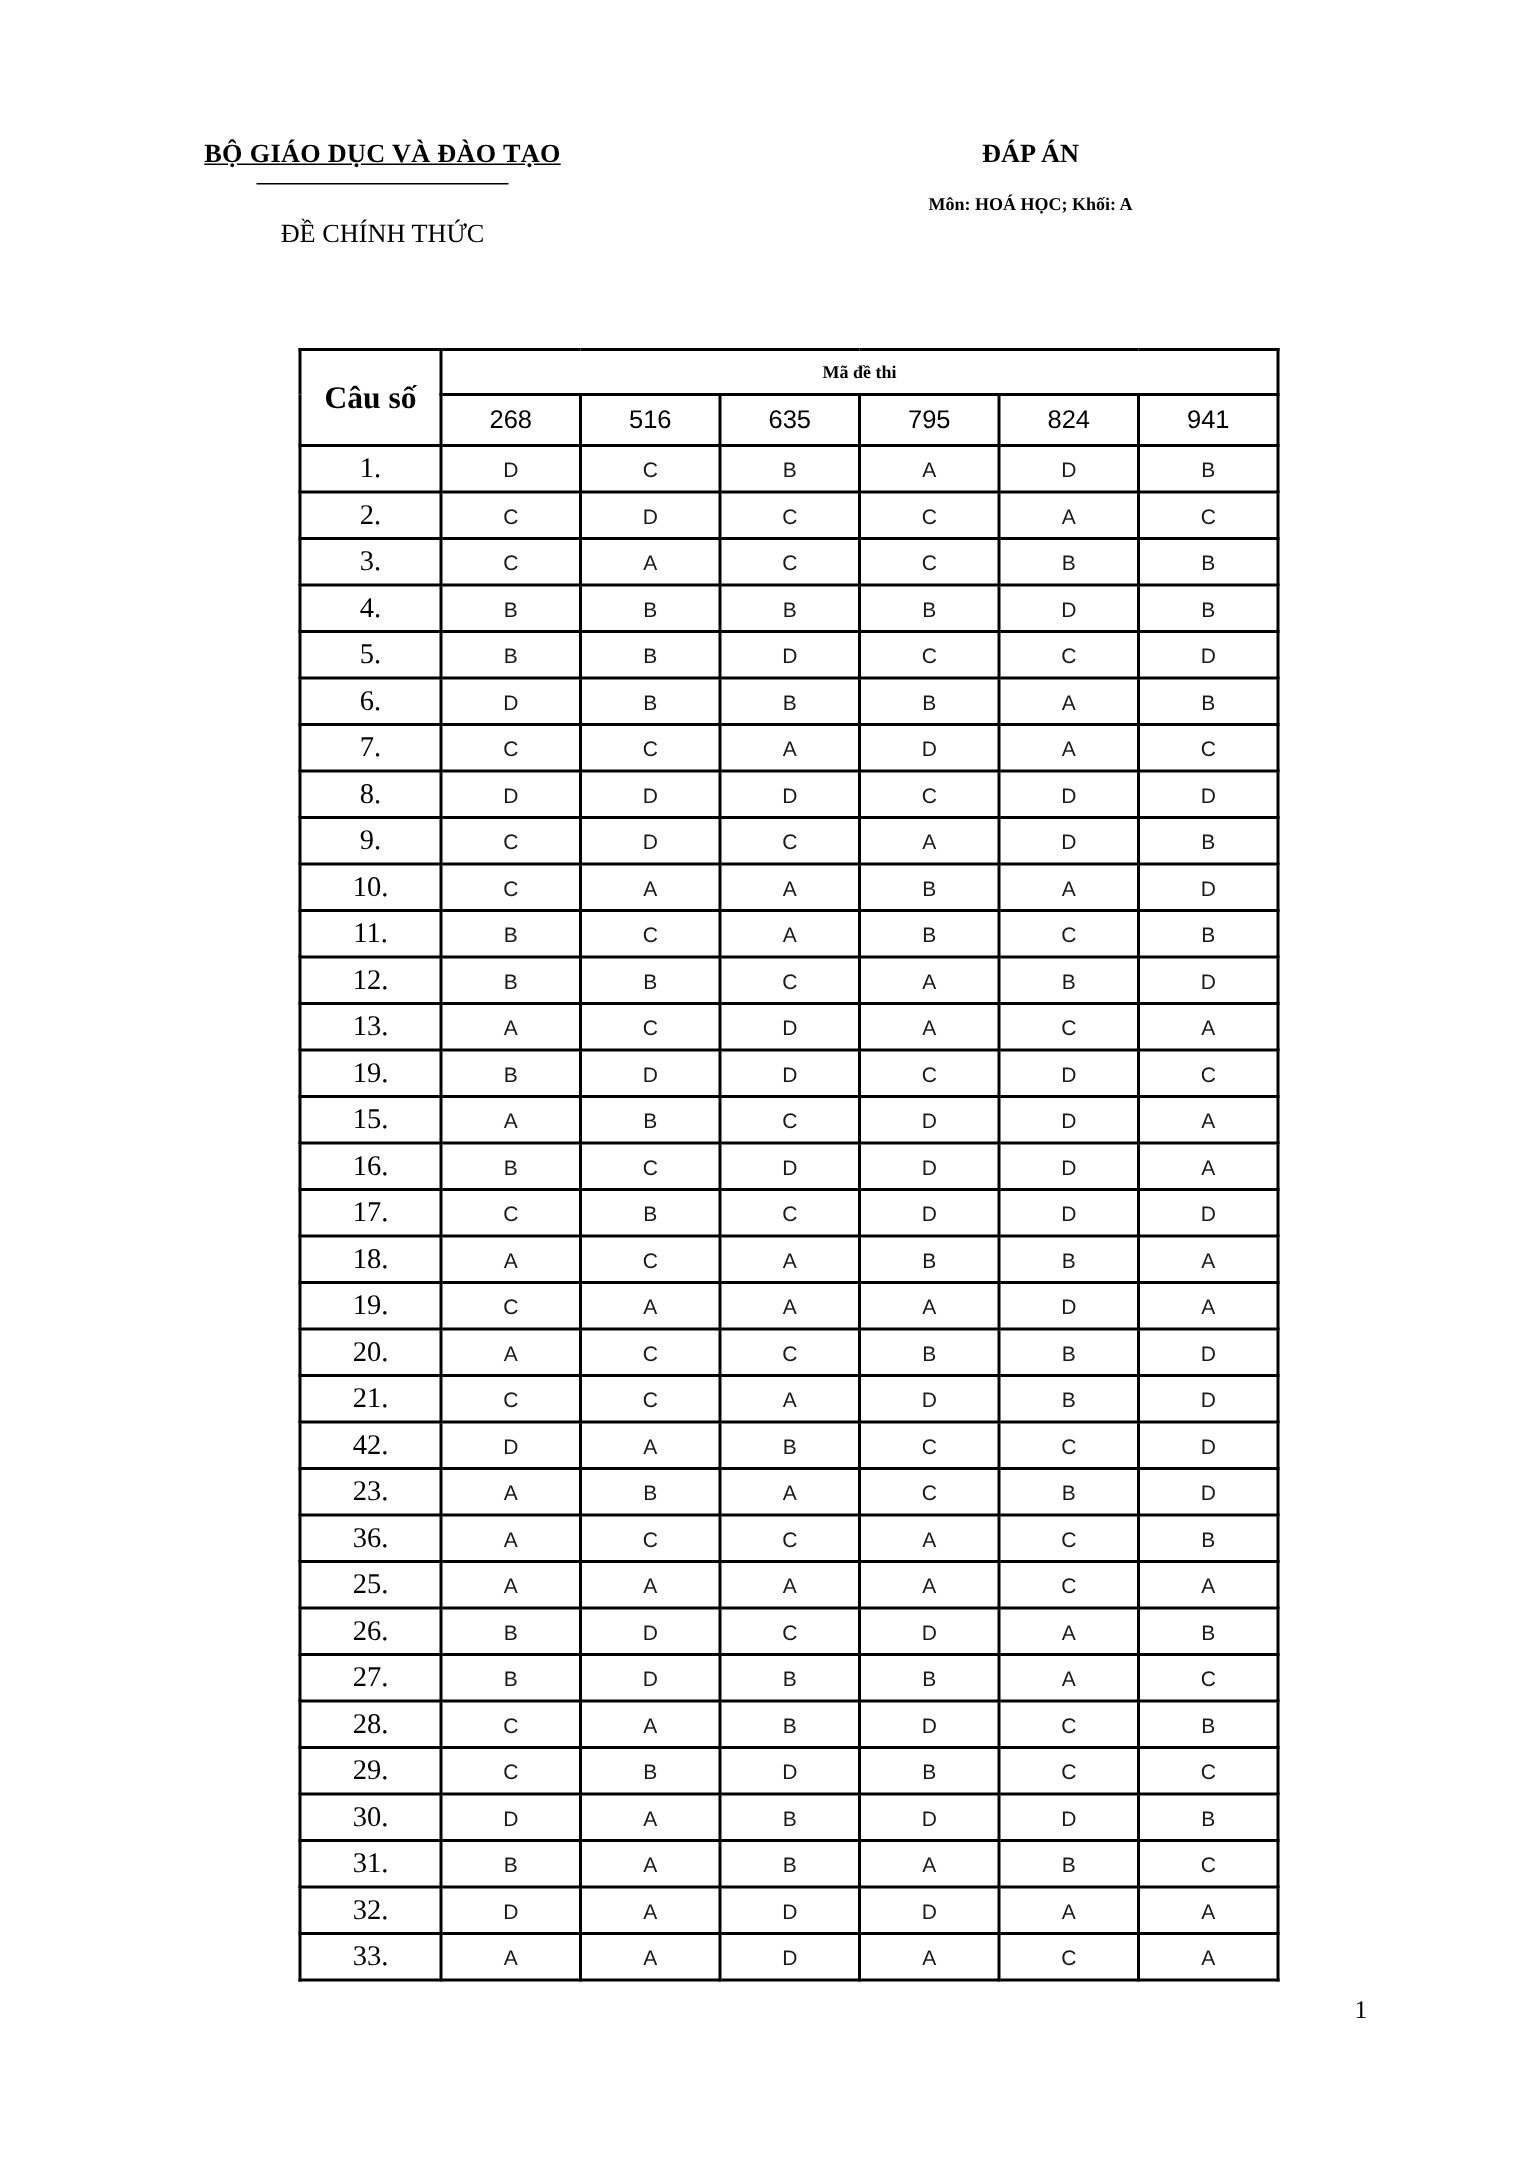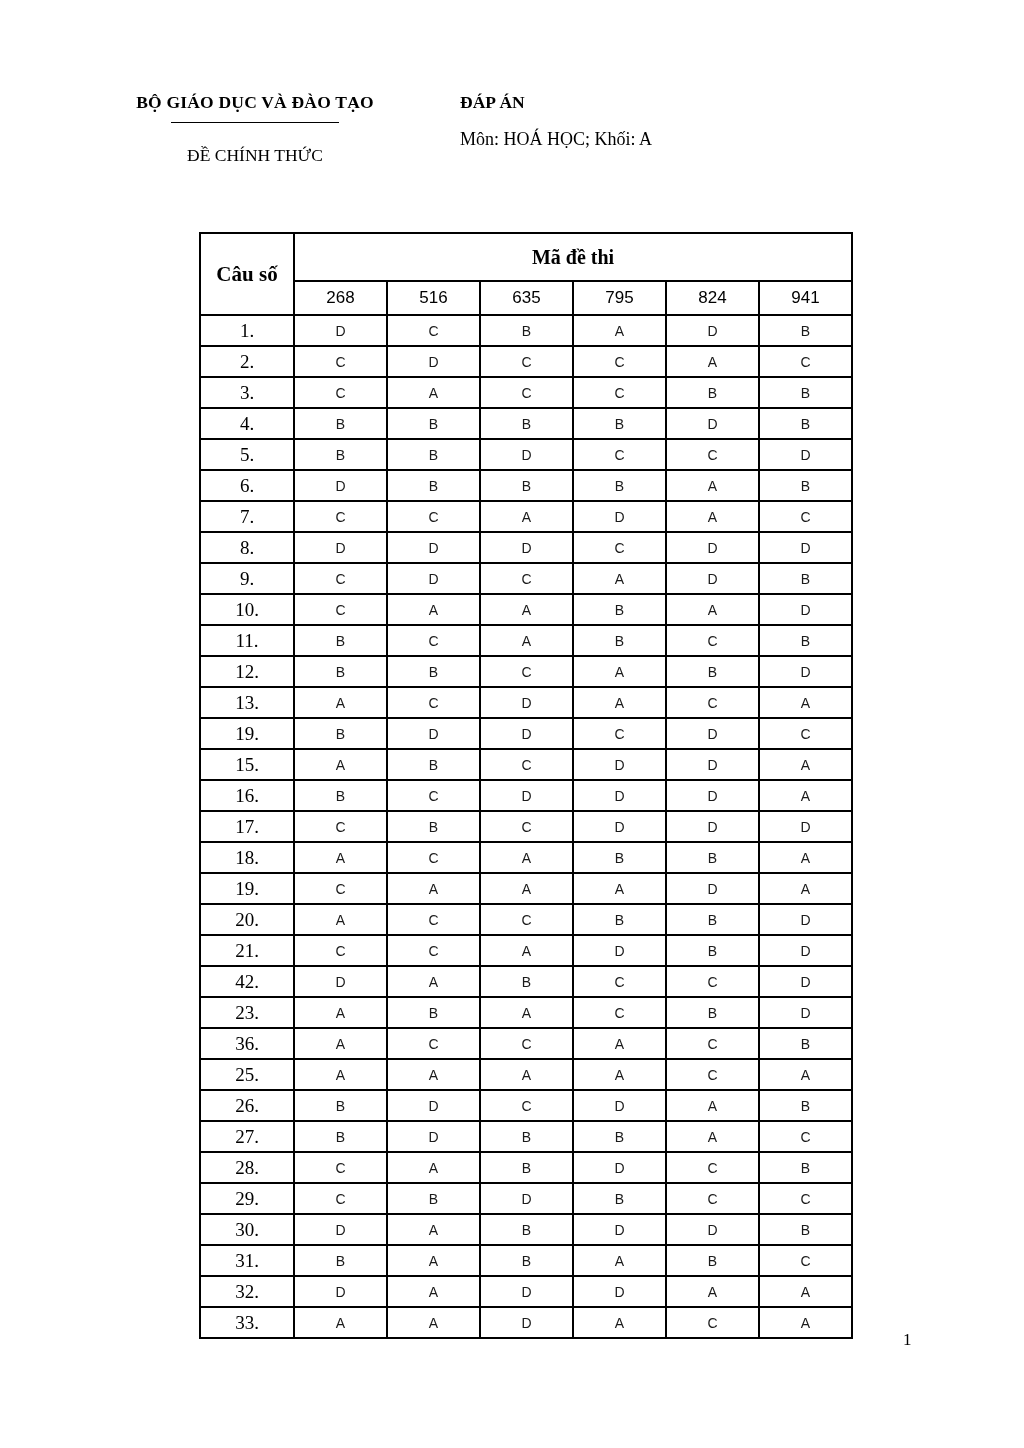--- a/index.html
+++ b/index.html
@@ -18,54 +18,55 @@
     left: 90px;
     top: 92px;
     width: 330px;
     text-align: center;
   }
   .header-left .org-name {
     font-weight: bold;
     font-size: 17.5px;
     letter-spacing: 0.2px;
     white-space: nowrap;
+    text-decoration: underline;
   }
   .header-left .org-underline {
     width: 168px;
     height: 0;
     border-bottom: 1.5px solid #000;
     margin: 9px auto 0 auto;
   }
   .header-left .doc-type {
     font-weight: normal;
     font-size: 17.5px;
     margin-top: 22px;
     white-space: nowrap;
   }
 
   .header-right {
     position: absolute;
-    left: 460px;
+    left: 447px;
     top: 92px;
     width: 480px;
-    text-align: left;
+    text-align: center;
   }
   .header-right .answer-title {
     font-weight: bold;
     font-size: 17.5px;
   }
   .header-right .exam-title {
     font-weight: bold;
     font-size: 17.5px;
     margin-top: 17px;
     white-space: nowrap;
   }
   .header-right .subject-line {
-    font-weight: normal;
-    font-size: 18px;
+    font-weight: bold;
+    font-size: 12px;
     margin-top: 16px;
   }
 
   
   table.answer-table {
     position: absolute;
     left: 199px;
     top: 232px;
     width: 654px;
     border-collapse: collapse;
@@ -78,24 +79,24 @@
     vertical-align: middle;
     padding: 0;
   }
   .corner-th {
     width: 94px;
     font-family: "Liberation Serif", serif;
     font-weight: bold;
     font-size: 21px;
   }
   .group-th {
-    height: 48px;
+    height: 30px;
     font-family: "Liberation Serif", serif;
     font-weight: bold;
-    font-size: 20px;
+    font-size: 12px;
     border-radius: 14px;
   }
   .code-th {
     height: 34px;
     font-family: "Liberation Sans", sans-serif;
     font-weight: normal;
     font-size: 17px;
   }
   td.num-cell {
     height: 31px;

